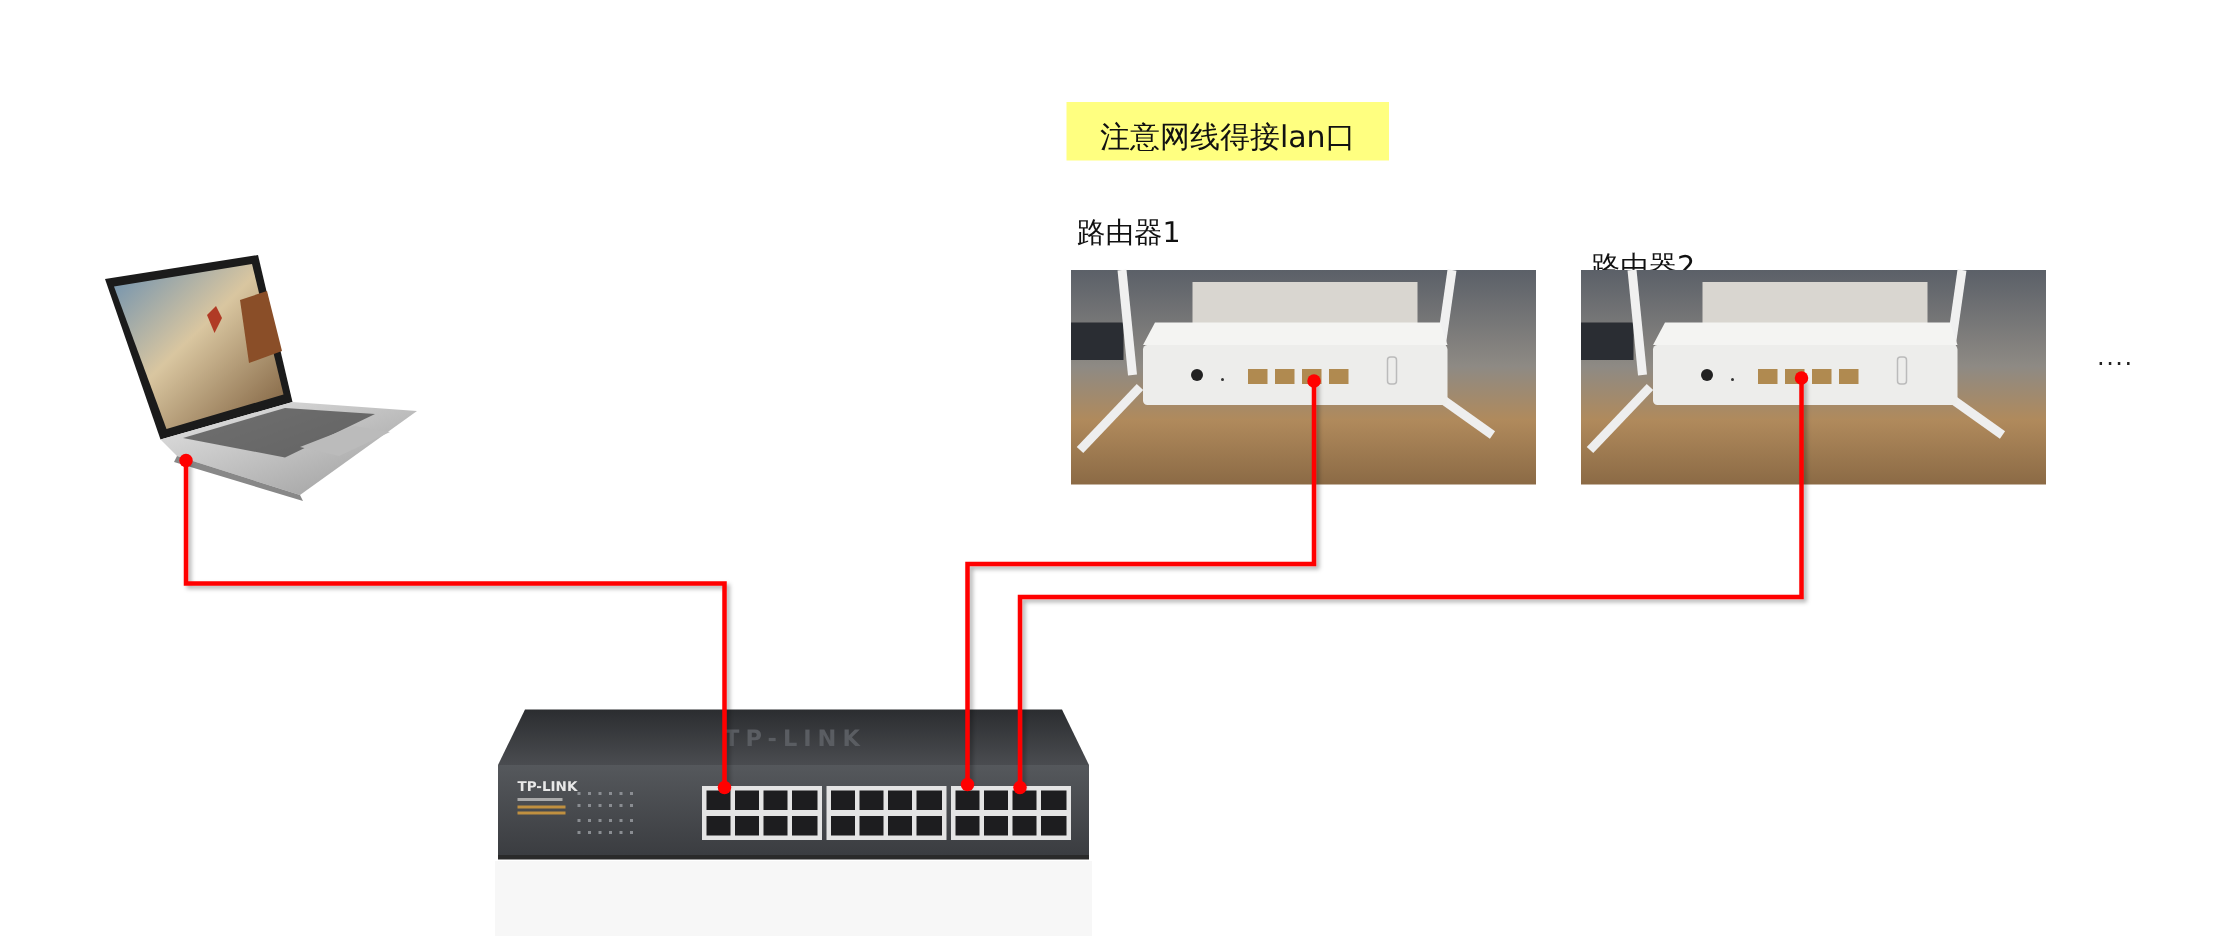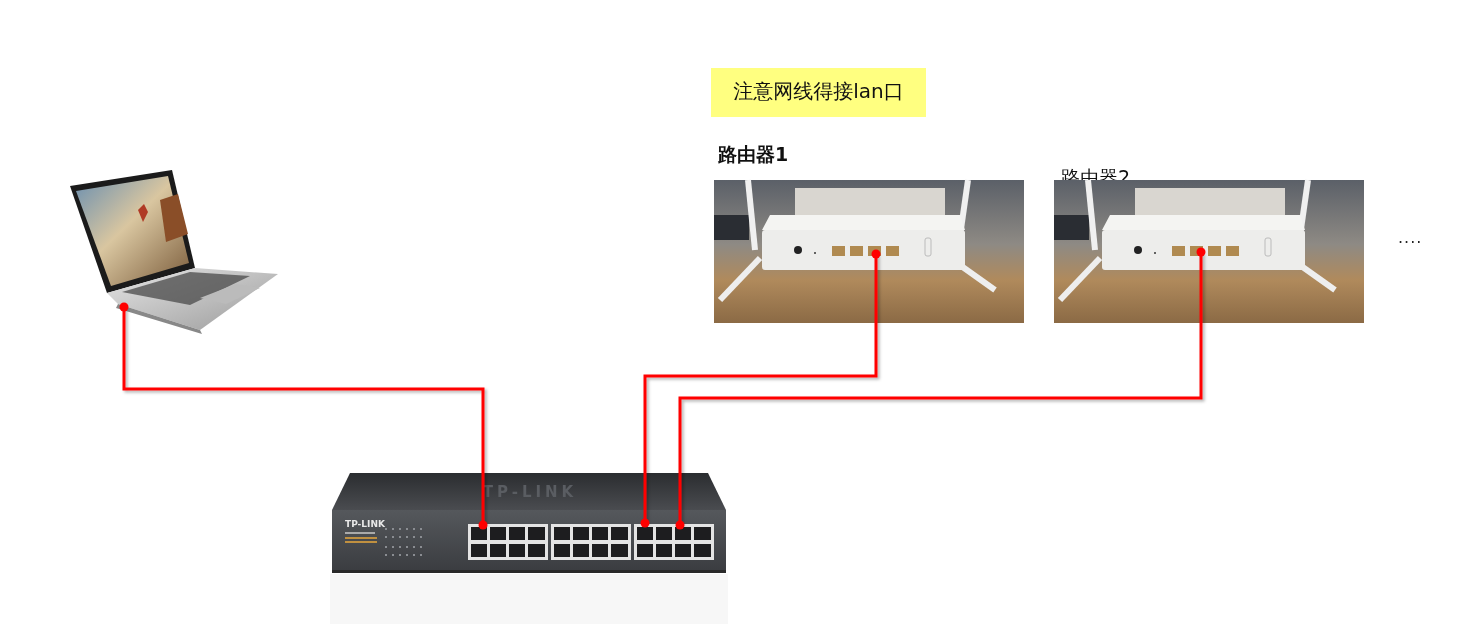--- a/index.html
+++ b/index.html
@@ -1,31 +1,31 @@
 <!DOCTYPE html>
 <html><head>
   <meta charset="utf-8">
   <style>
     html, body { margin: 0; padding: 0; background: #ffffff; }
     body { width: 1482px; height: 627px; position: relative; overflow: hidden; font-family: "DejaVu Sans", sans-serif; }
     .abs { position: absolute; }
     .note {
-      left: 711px; top: 68px; width: 215px; height: 49px;
+      left: 711px; top: 68px; width: 215px; height: 39px;
       background: #ffff80; color: #111;
       font-size: 20px; line-height: 47px; text-align: center;
     }
     .label { font-size: 19px; color: #111; }
     .ellipsis { left: 1398px; top: 228px; font-size: 16px; color: #222; letter-spacing: 1px; }
     svg.diagram { position: absolute; left: 0; top: 0; }
   </style>
 </head>
 <body>
 
 <div class="abs note">注意网线得接lan口</div>
-<div class="abs label" style="left:718px; top:142px;font-weight:bold;">路由器1</div>
+<div class="abs label" style="left:718px; top:142px;">路由器1</div>
 <div class="abs label" style="left:1061px; top:145px;margin-top:20px;">路由器2</div>
 <div class="abs ellipsis">....</div>
 
 <svg class="diagram" width="1482" height="627" viewBox="0 0 1482 627">
   <defs>
     <linearGradient id="scr" x1="0" y1="0" x2="1" y2="1">
       <stop offset="0" stop-color="#6a8fb0"></stop>
       <stop offset="0.45" stop-color="#d9c6a0"></stop>
       <stop offset="1" stop-color="#7a5b3a"></stop>
     </linearGradient>

